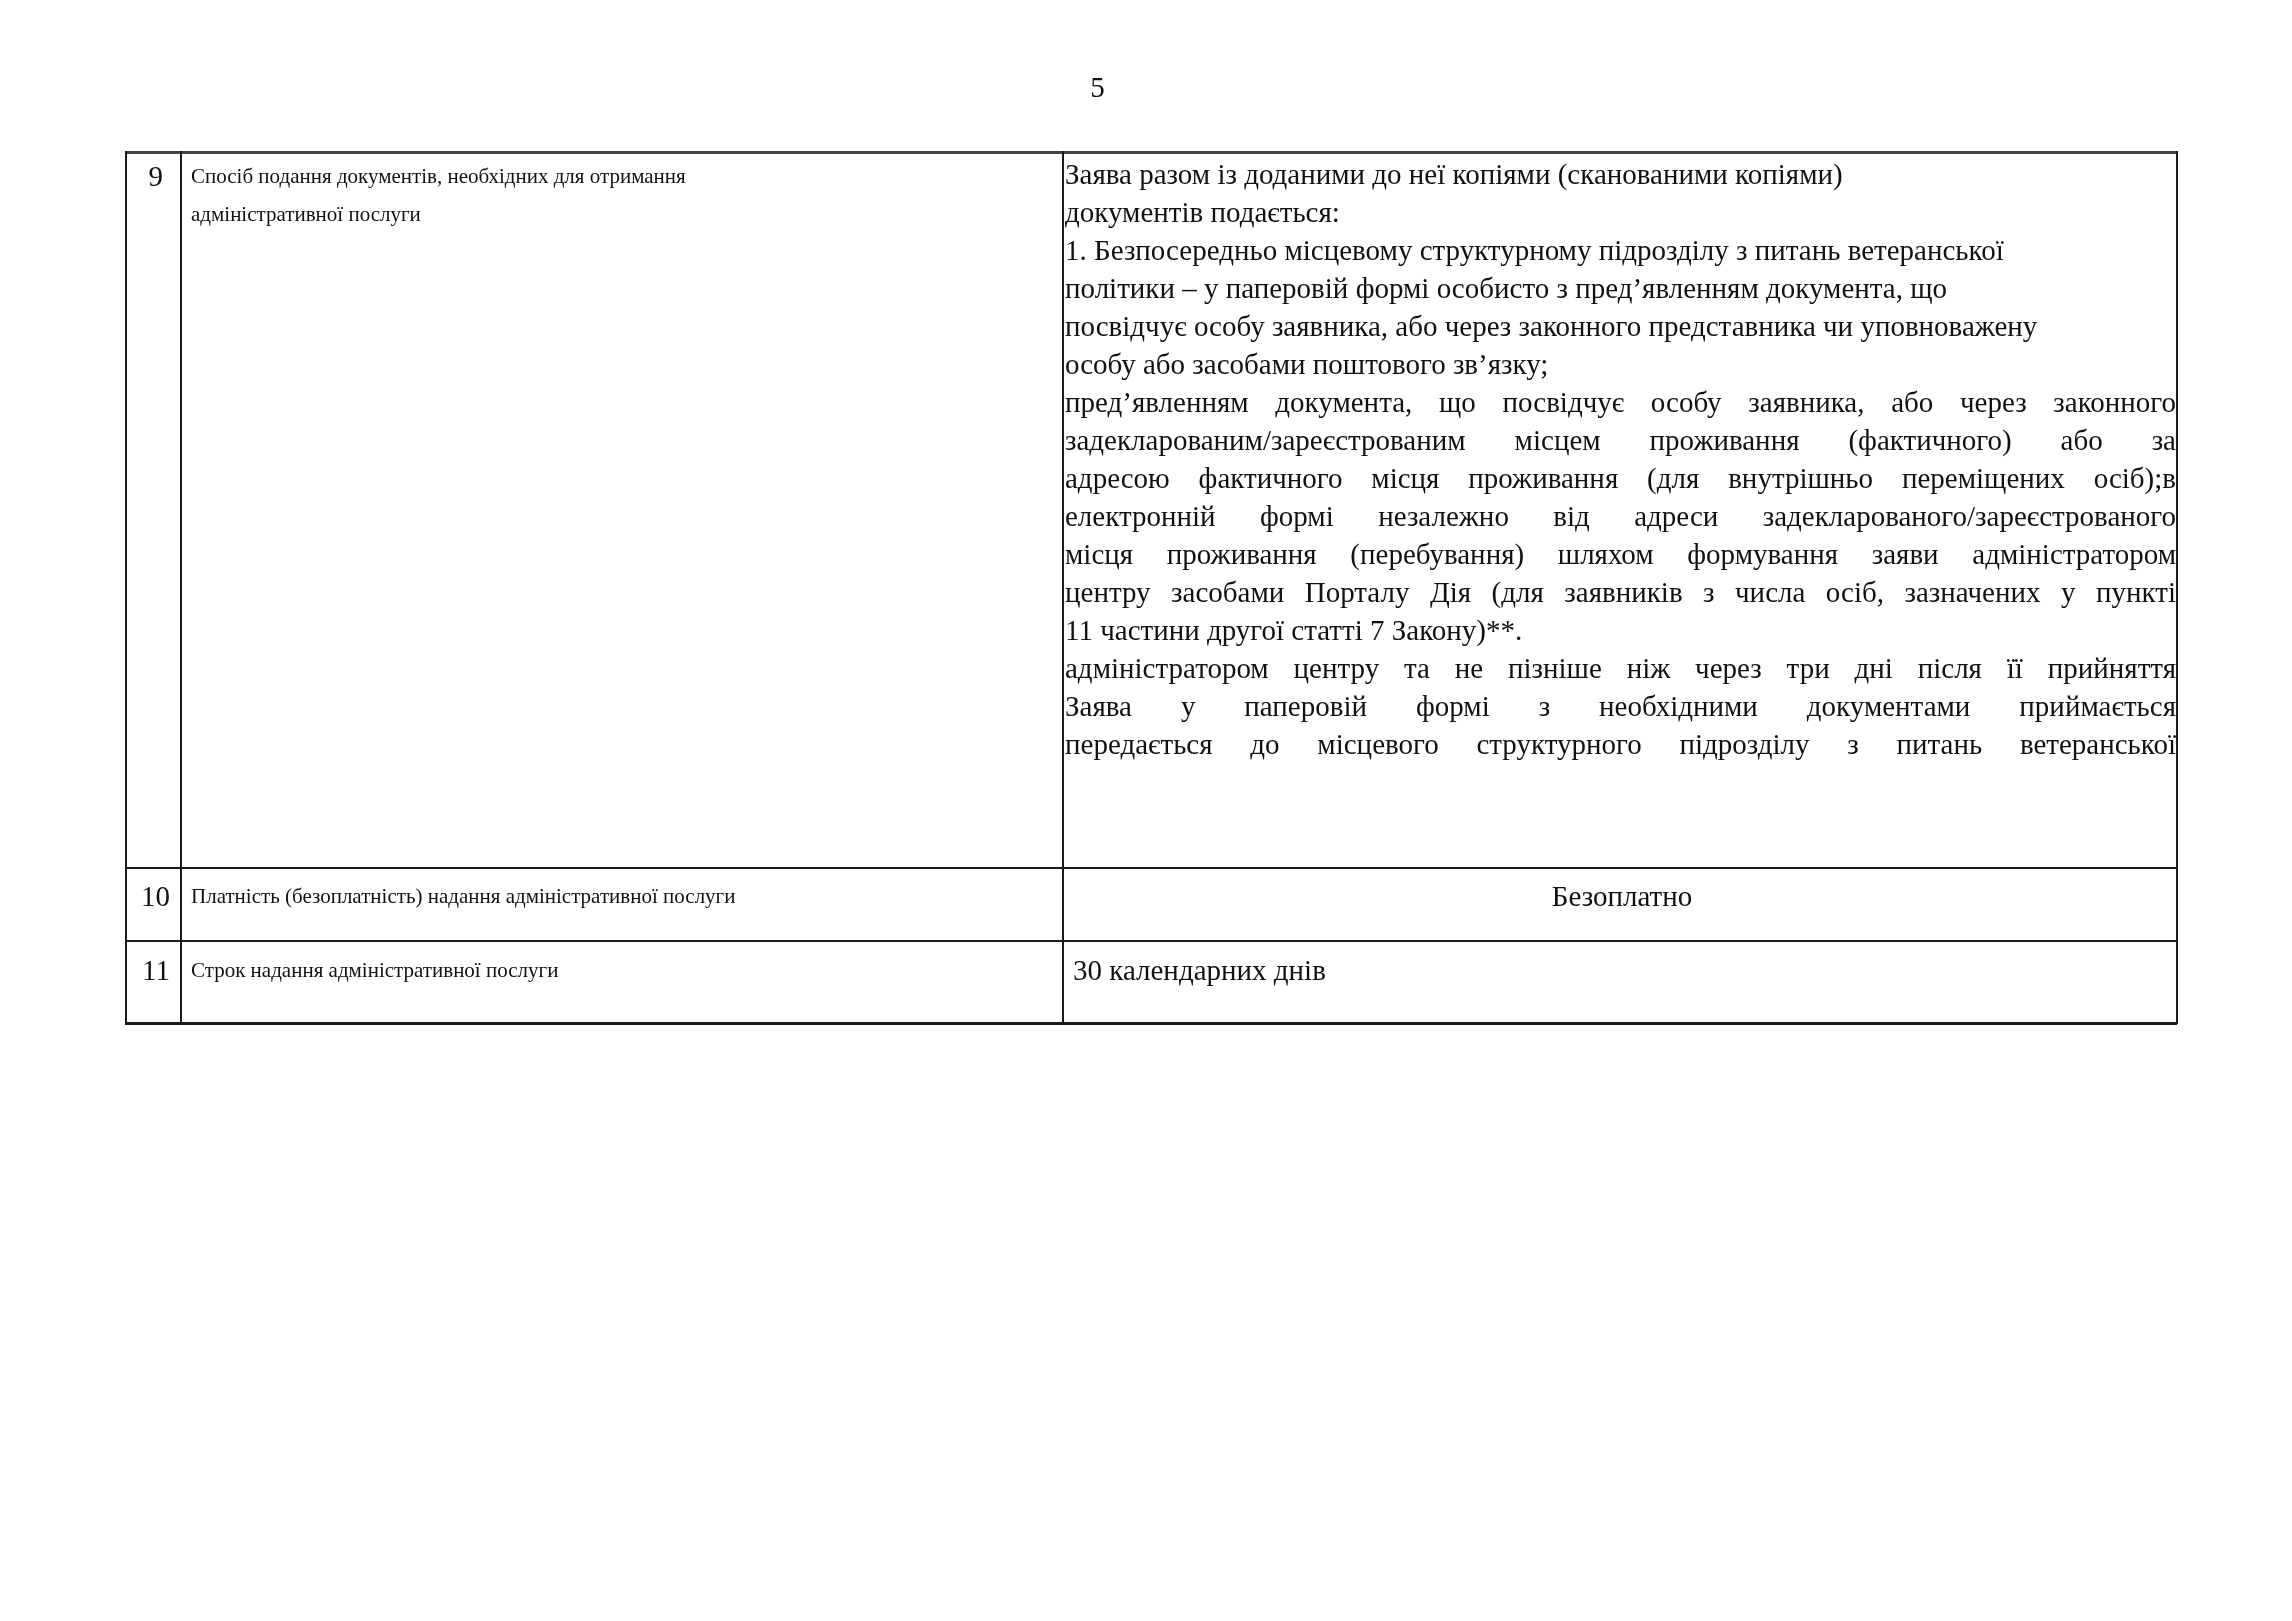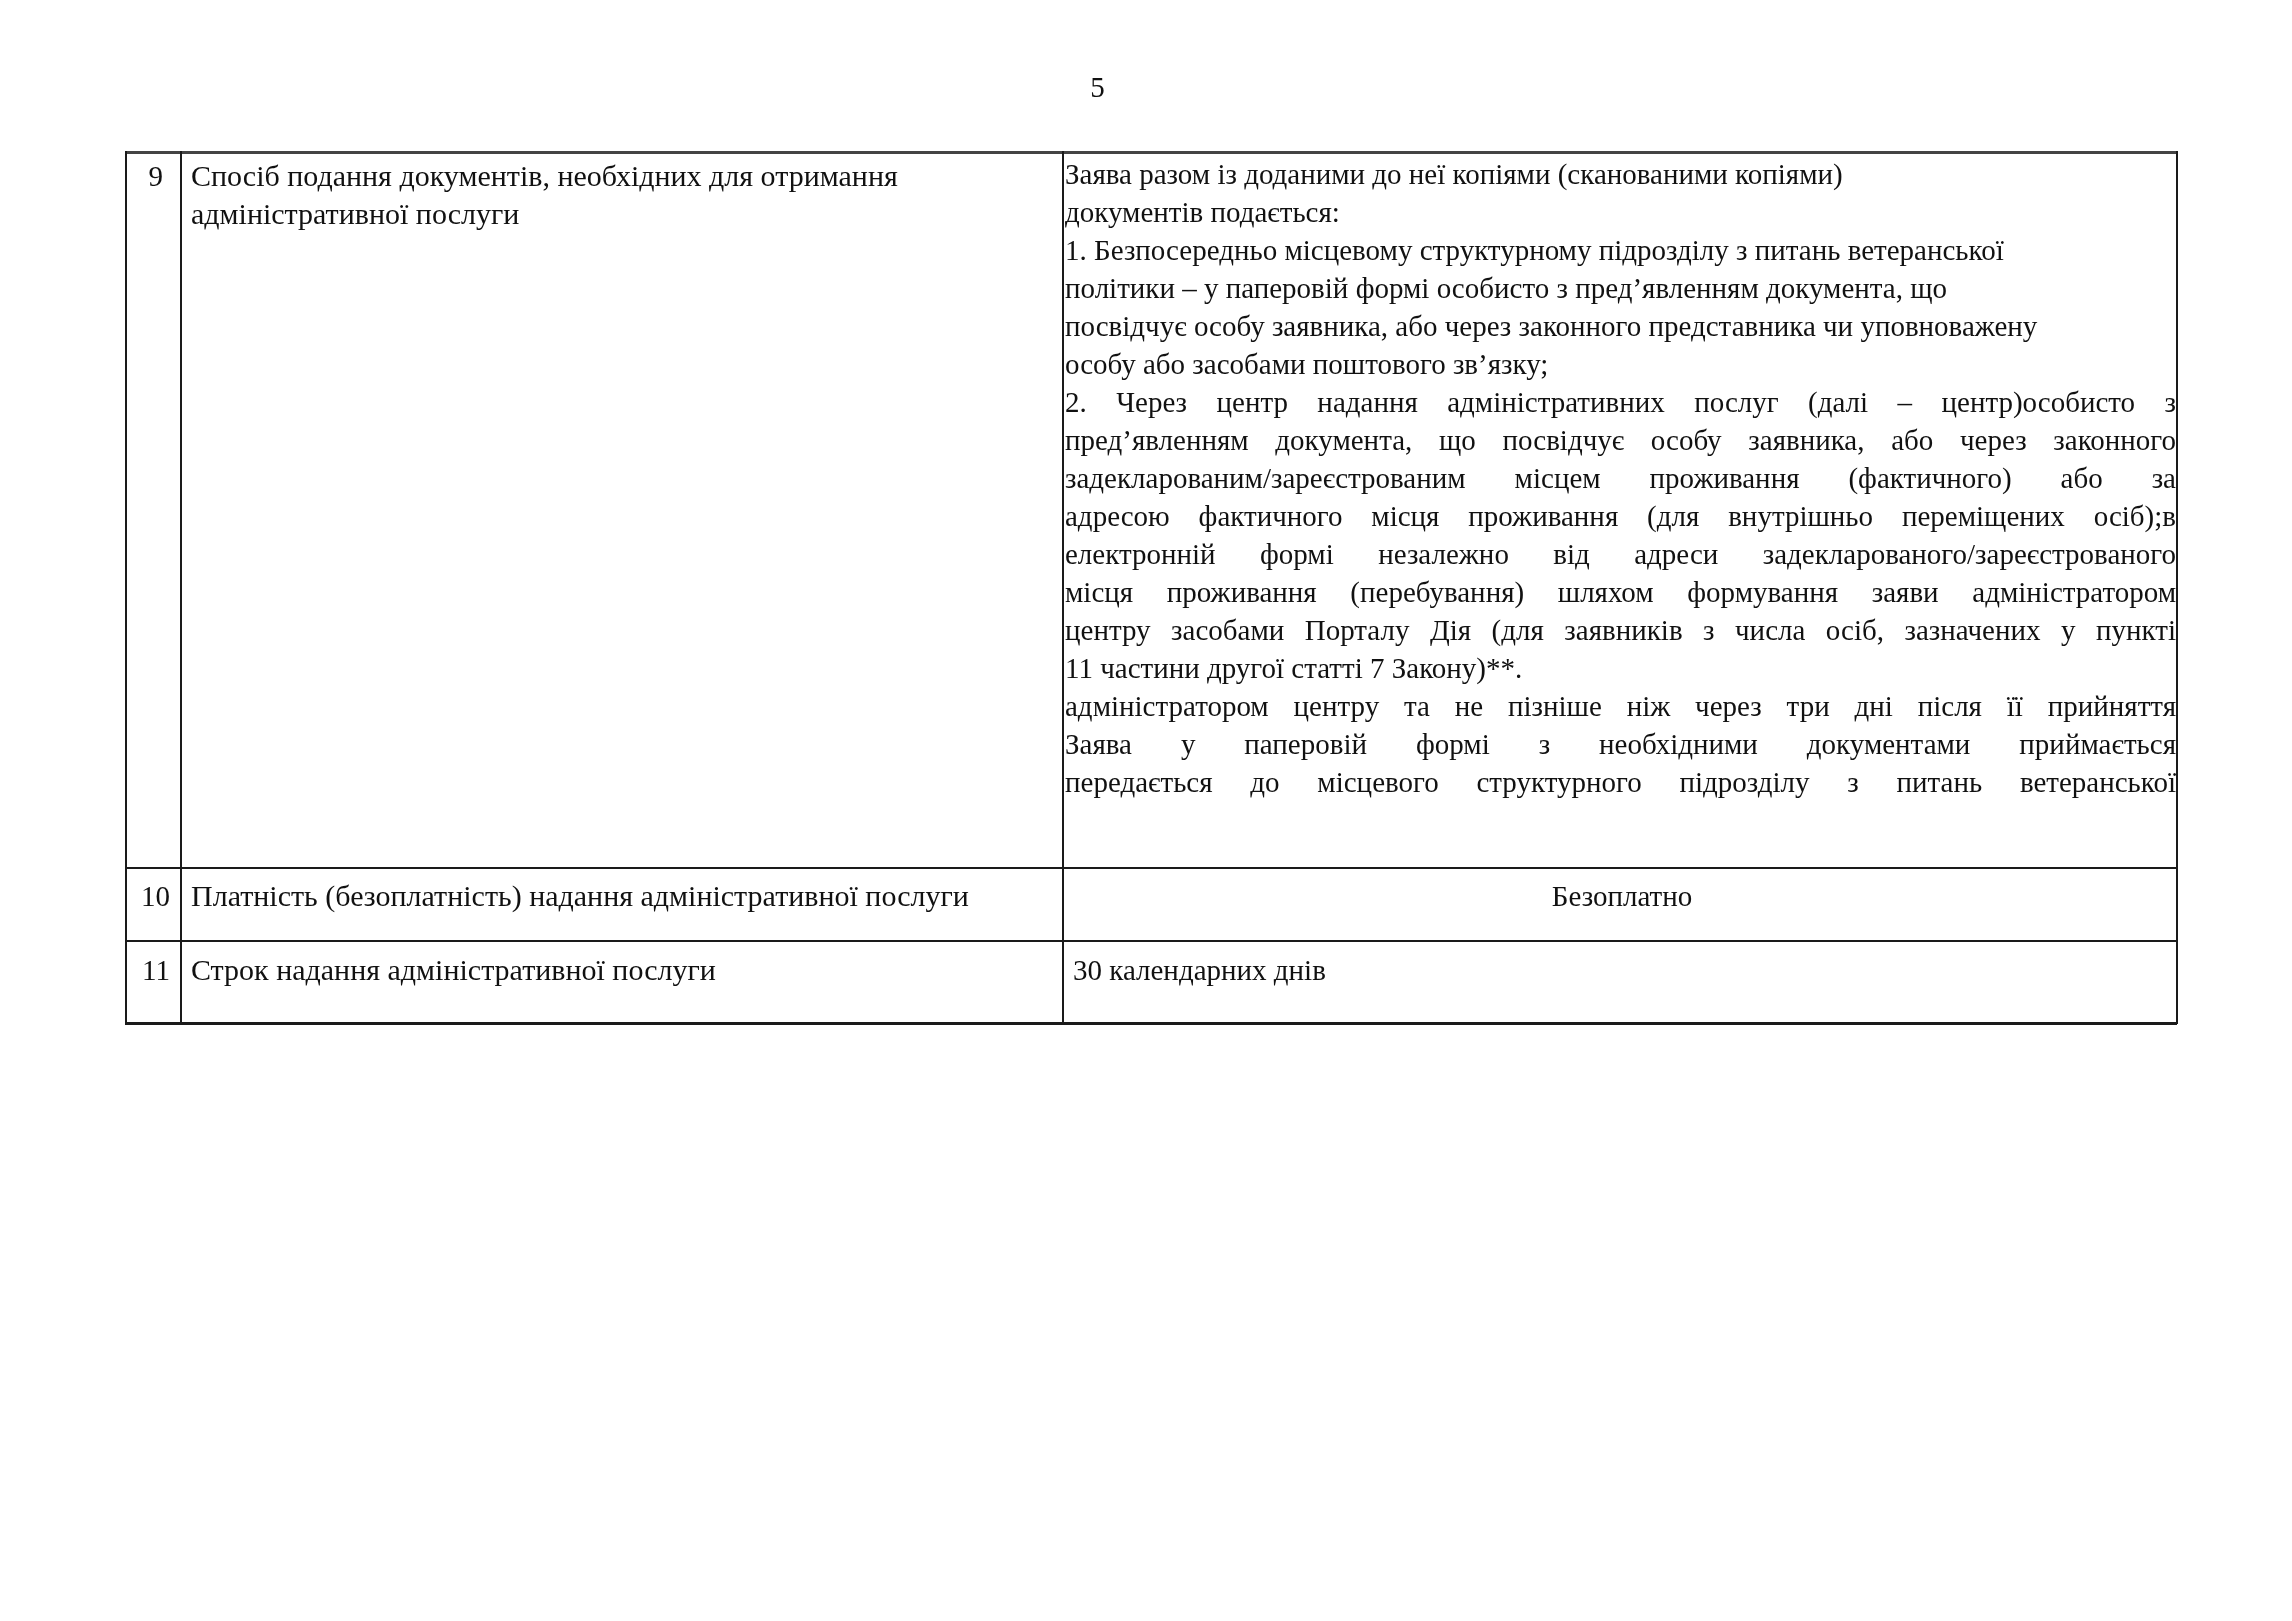--- a/index.html
+++ b/index.html
@@ -54,21 +54,21 @@
       position: absolute;
       left: 1065px;
       width: 1111px;
       font-size: 29px;
       line-height: 38px;
     }
     .lcol {
       position: absolute;
       left: 191px;
       width: 863px;
-      font-size: 30px;
+      font-size: 21px;
       line-height: 38px;
     }
   </style>
 </head>
 <body>
 
 <div class="page-number">5</div>
 
 <div>
   <div class="hline top" style="left:125px; top:151px; width:2052px;"></div>
@@ -87,21 +87,20 @@
       <span class="line">Спосіб подання документів, необхідних для отримання</span>
       <span class="line">адміністративної послуги</span>
     </div>
     <div class="rcol" style="top:155px;" id="row9-value">
         <span class="line">Заява разом із доданими до неї копіями (сканованими копіями)</span>
         <span class="line">документів подається:</span>
         <span class="line">1. Безпосередньо місцевому структурному підрозділу з питань ветеранської</span>
         <span class="line">політики – у паперовій формі особисто з пред’явленням документа, що</span>
         <span class="line">посвідчує особу заявника, або через законного представника чи уповноважену</span>
         <span class="line">особу або засобами поштового зв’язку;</span>
-        <span class="line justify">2. Через центр надання адміністративних послуг (далі – центр)особисто з</span>
         <span class="line justify">пред’явленням документа, що посвідчує особу заявника, або через законного</span>
         <span class="line justify">задекларованим/зареєстрованим місцем проживання (фактичного)  або за</span>
         <span class="line justify">адресою фактичного місця проживання (для внутрішньо переміщених осіб);в</span>
         <span class="line justify">електронній формі незалежно від адреси задекларованого/зареєстрованого</span>
         <span class="line justify">місця проживання (перебування) шляхом формування заяви адміністратором</span>
         <span class="line justify">центру засобами Порталу Дія (для заявників з числа осіб, зазначених у пункті</span>
         <span class="line">11 частини другої статті 7 Закону)**.</span>
         <span class="line justify">адміністратором центру та не пізніше ніж через три дні після її прийняття</span>
         <span class="line justify">Заява у паперовій формі з необхідними документами приймається</span>
         <span class="line justify">передається до місцевого структурного підрозділу з питань ветеранської</span>

